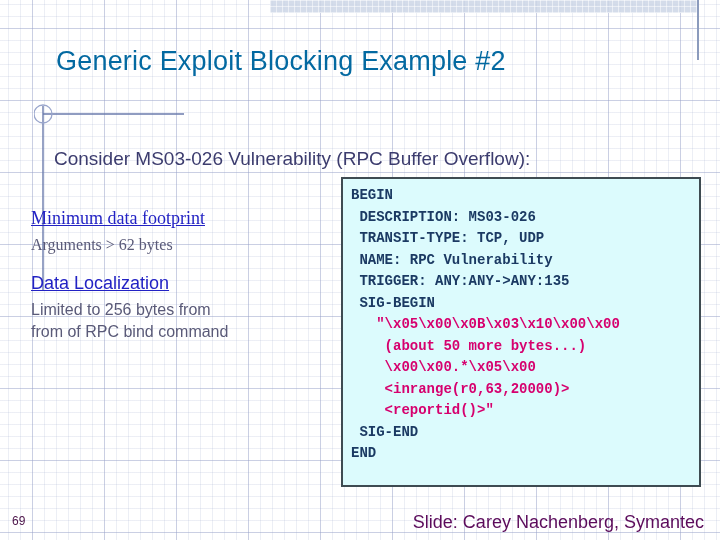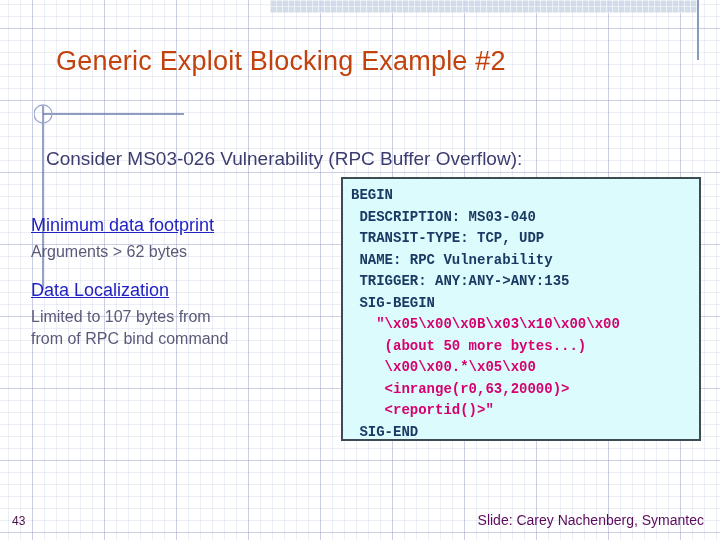--- a/index.html
+++ b/index.html
@@ -61,21 +61,21 @@
     height: 60px;
     background: #8b9bbd;
   }
 
   
   #title {
     position: absolute;
     left: 56px;
     top: 46px;
     font-size: 27px;
-    color: #c2410c;
+    color: #0369a1;
     letter-spacing: 0.2px;
     white-space: nowrap;
   }
 
   
   #deco {
     position: absolute;
     left: 34px;
     top: 100px;
     width: 160px;
@@ -84,20 +84,21 @@
   }
 
   
   #subtitle {
     position: absolute;
     left: 46px;
     top: 148px;
     font-size: 19px;
     color: #3c3c6e;
     white-space: nowrap;
+    padding-left: 8px;
   }
 
   
   #left-col {
     position: absolute;
     left: 31px;
     top: 192px;
     width: 300px;
   }
   .blk { margin-bottom: 16px; }
@@ -114,21 +115,21 @@
     line-height: 22px;
     white-space: nowrap;
   }
 
   
   #codebox {
     position: absolute;
     left: 341px;
     top: 177px;
     width: 360px;
-    height: 264px;
+    height: 310px;
     background: #dcfbfd;
     border: 2px solid #3e4b52;
     box-sizing: border-box;
     padding: 6px 0 0 8px;
     overflow: hidden;
   }
   .code-line {
     font-family: "Liberation Mono", "DejaVu Sans Mono", monospace;
     font-size: 14px;
     font-weight: bold;
@@ -143,21 +144,21 @@
     position: absolute;
     left: 12px;
     top: 514px;
     font-size: 12px;
     color: #4b1248;
   }
   #credit {
     position: absolute;
     right: 16px;
     top: 512px;
-    font-size: 14px;
+    font-size: 18px;
     color: #5b0b5b;
     white-space: nowrap;
   }
 </style>
 </head>
 <body>
 
 <div id="slide">
 
   <div id="grid-bg"></div>
@@ -171,45 +172,45 @@
     <line x1="9" y1="14" x2="150" y2="14" stroke="#6b7bad" stroke-width="1.4"></line>
     <line x1="9" y1="6" x2="9" y2="190" stroke="#6b7bad" stroke-width="1.4"></line>
     <circle cx="9" cy="14" r="9" fill="none" stroke="#9aa6cc" stroke-width="1.3"></circle>
   </svg>
 
   <div id="subtitle">Consider MS03-026  Vulnerability (RPC Buffer Overflow):</div>
 
   <div id="left-col">
 
 
-    <div class="blk" style="margin-top:22px;">
+    <div class="blk" style="margin-top:15px;font-family:Liberation Serif, serif;">
       <div class="blk-head">Minimum data footprint</div>
       <div class="blk-line" style="margin-top:4px;">Arguments &gt; 62 bytes</div>
     </div>
 
     <div class="blk" style="margin-top:6px;">
       <div class="blk-head">Data Localization</div>
-      <div class="blk-line" style="margin-top:4px;">Limited to 107 bytes from</div>
+      <div class="blk-line" style="margin-top:4px;">Limited to 256 bytes from</div>
       <div class="blk-line">from of RPC bind command</div>
     </div>
 
   </div>
 
   <div id="codebox">
       <div class="code-line c-key">BEGIN</div>
-      <div class="code-line c-key"> DESCRIPTION: MS03-040</div>
+      <div class="code-line c-key"> DESCRIPTION: MS03-026</div>
       <div class="code-line c-key"> TRANSIT-TYPE: TCP, UDP</div>
       <div class="code-line c-key"> NAME: RPC Vulnerability</div>
       <div class="code-line c-key"> TRIGGER: ANY:ANY-&gt;ANY:135</div>
       <div class="code-line c-key"> SIG-BEGIN</div>
       <div class="code-line c-sig">   "\x05\x00\x0B\x03\x10\x00\x00</div>
       <div class="code-line c-sig">    (about 50 more bytes...)</div>
       <div class="code-line c-sig">    \x00\x00.*\x05\x00</div>
       <div class="code-line c-sig">    &lt;inrange(r0,63,20000)&gt;</div>
       <div class="code-line c-sig">    &lt;reportid()&gt;"</div>
       <div class="code-line c-key"> SIG-END</div>
       <div class="code-line c-key">END</div>
     </div>
 
-  <div id="page-num">43</div>
+  <div id="page-num">69</div>
   <div id="credit">Slide: Carey Nachenberg, Symantec</div>
 
 </div>
 
 </body></html>

